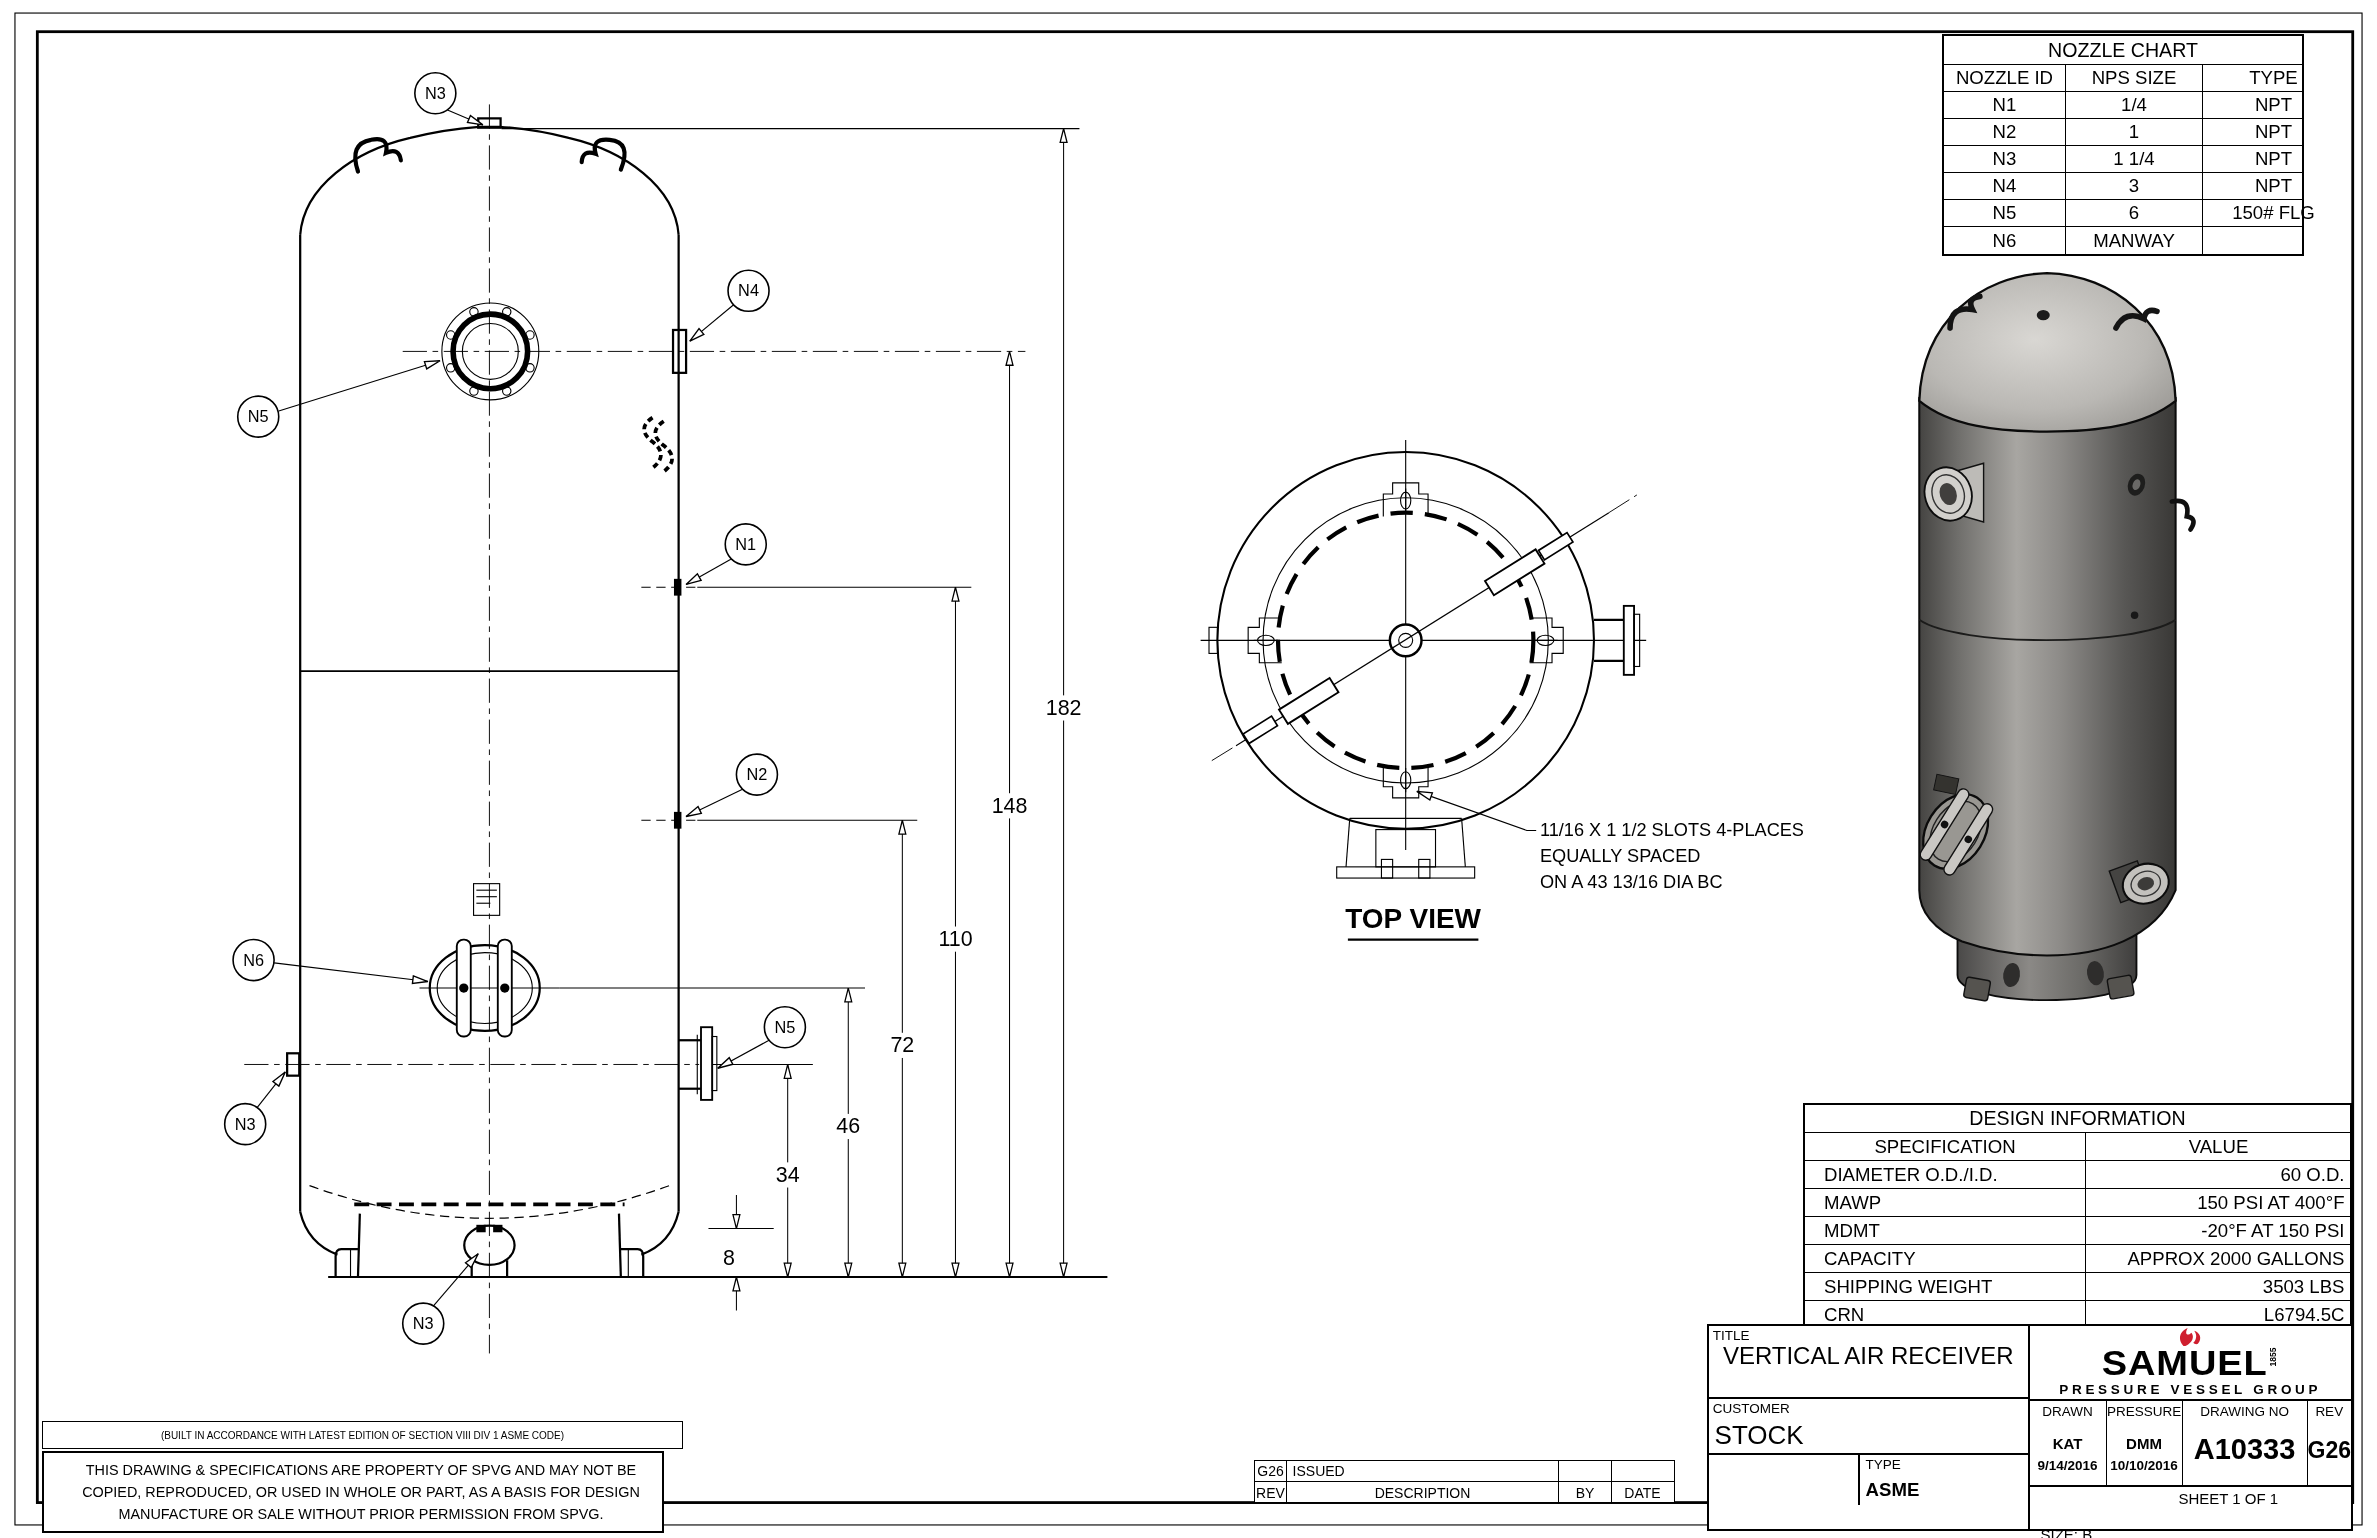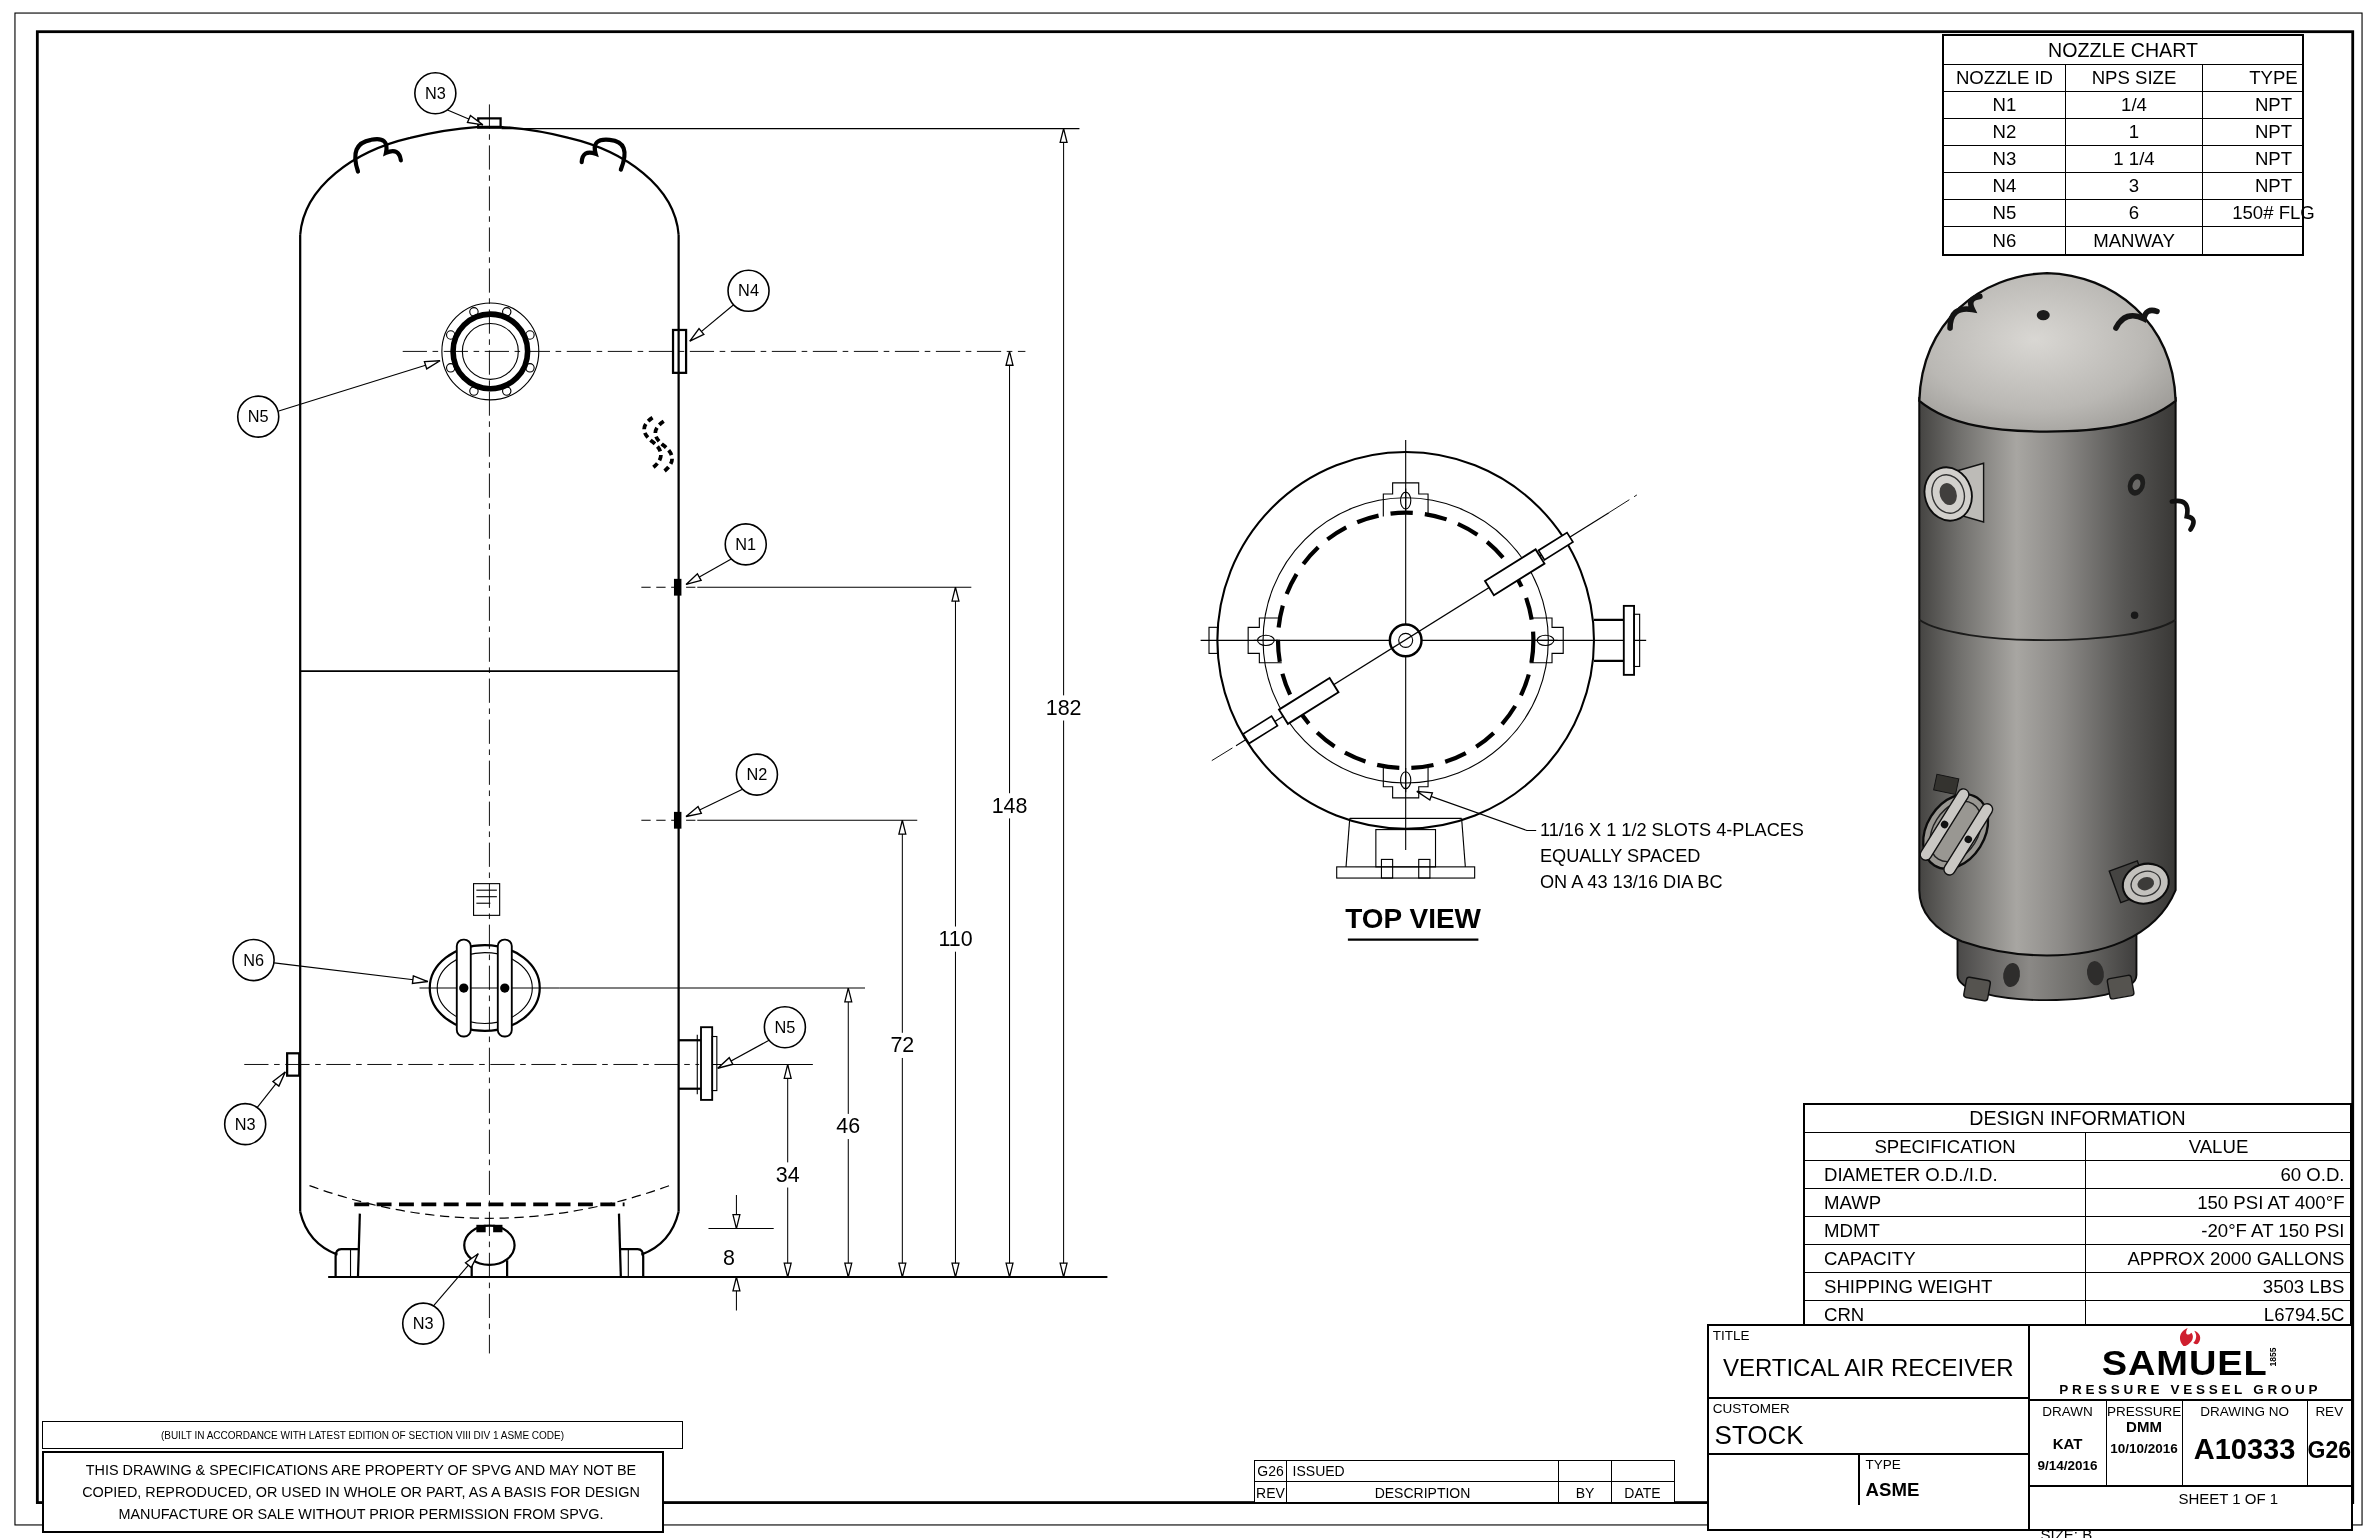--- a/index.html
+++ b/index.html
@@ -409,21 +409,21 @@
     <div class="cell spec">CRN</div>
     <div class="cell val">L6794.5C</div>
   </div>
 </div>
 
 
 <div class="ovl tb">
   <div class="tb-l">
     <div class="tcell tb-title">
       <div class="lbl" style="position:absolute;left:3.7px;top:2.8px;">TITLE</div>
-      <div style="position:absolute;left:0;right:0;top:28px;text-align:center;font-size:24px;">VERTICAL AIR RECEIVER</div>
+      <div style="position:absolute;left:0;right:0;top:16px;text-align:center;font-size:24px;">VERTICAL AIR RECEIVER</div>
     </div>
     <div class="tcell tb-cust">
       <div class="lbl" style="position:absolute;left:3.7px;top:2.8px;">CUSTOMER</div>
       <div style="position:absolute;left:5.6px;top:20.5px;font-size:26px;">STOCK</div>
     </div>
     <div class="tb-bot">
       <div class="empty"></div>
       <div class="type tcell">
         <div class="lbl">TYPE</div>
         <div style="font-size:18.6px;font-weight:bold;margin-top:7.5px;">ASME</div>
@@ -443,21 +443,21 @@
       <div class="tagline">PRESSURE VESSEL GROUP</div>
     </div>
     <div class="inforow">
       <div class="ic" style="width:76px;">
         <div class="lbl" style="margin-top:3.7px;">DRAWN</div>
         <div style="font-size:15px;font-weight:bold;margin-top:17px;">KAT</div>
         <div style="font-size:13.5px;font-weight:bold;margin-top:5.6px;">9/14/2016</div>
       </div>
       <div class="ic" style="width:76px;">
         <div class="lbl" style="margin-top:3.7px;">PRESSURE</div>
-        <div style="font-size:15px;font-weight:bold;">DMM</div>
+        <div style="font-size:15px;font-weight:bold;margin-top:17px;">DMM</div>
         <div style="font-size:13.5px;font-weight:bold;margin-top:5.6px;">10/10/2016</div>
       </div>
       <div class="ic" style="width:125px;">
         <div class="lbl" style="margin-top:3.7px;">DRAWING NO</div>
         <div style="font-size:29px;font-weight:bold;margin-top:15px;">A10333</div>
       </div>
       <div class="ic" style="flex:1;">
         <div class="lbl" style="margin-top:3.7px;">REV</div>
         <div style="font-size:23px;font-weight:bold;margin-top:18.6px;">G26</div>
       </div>

